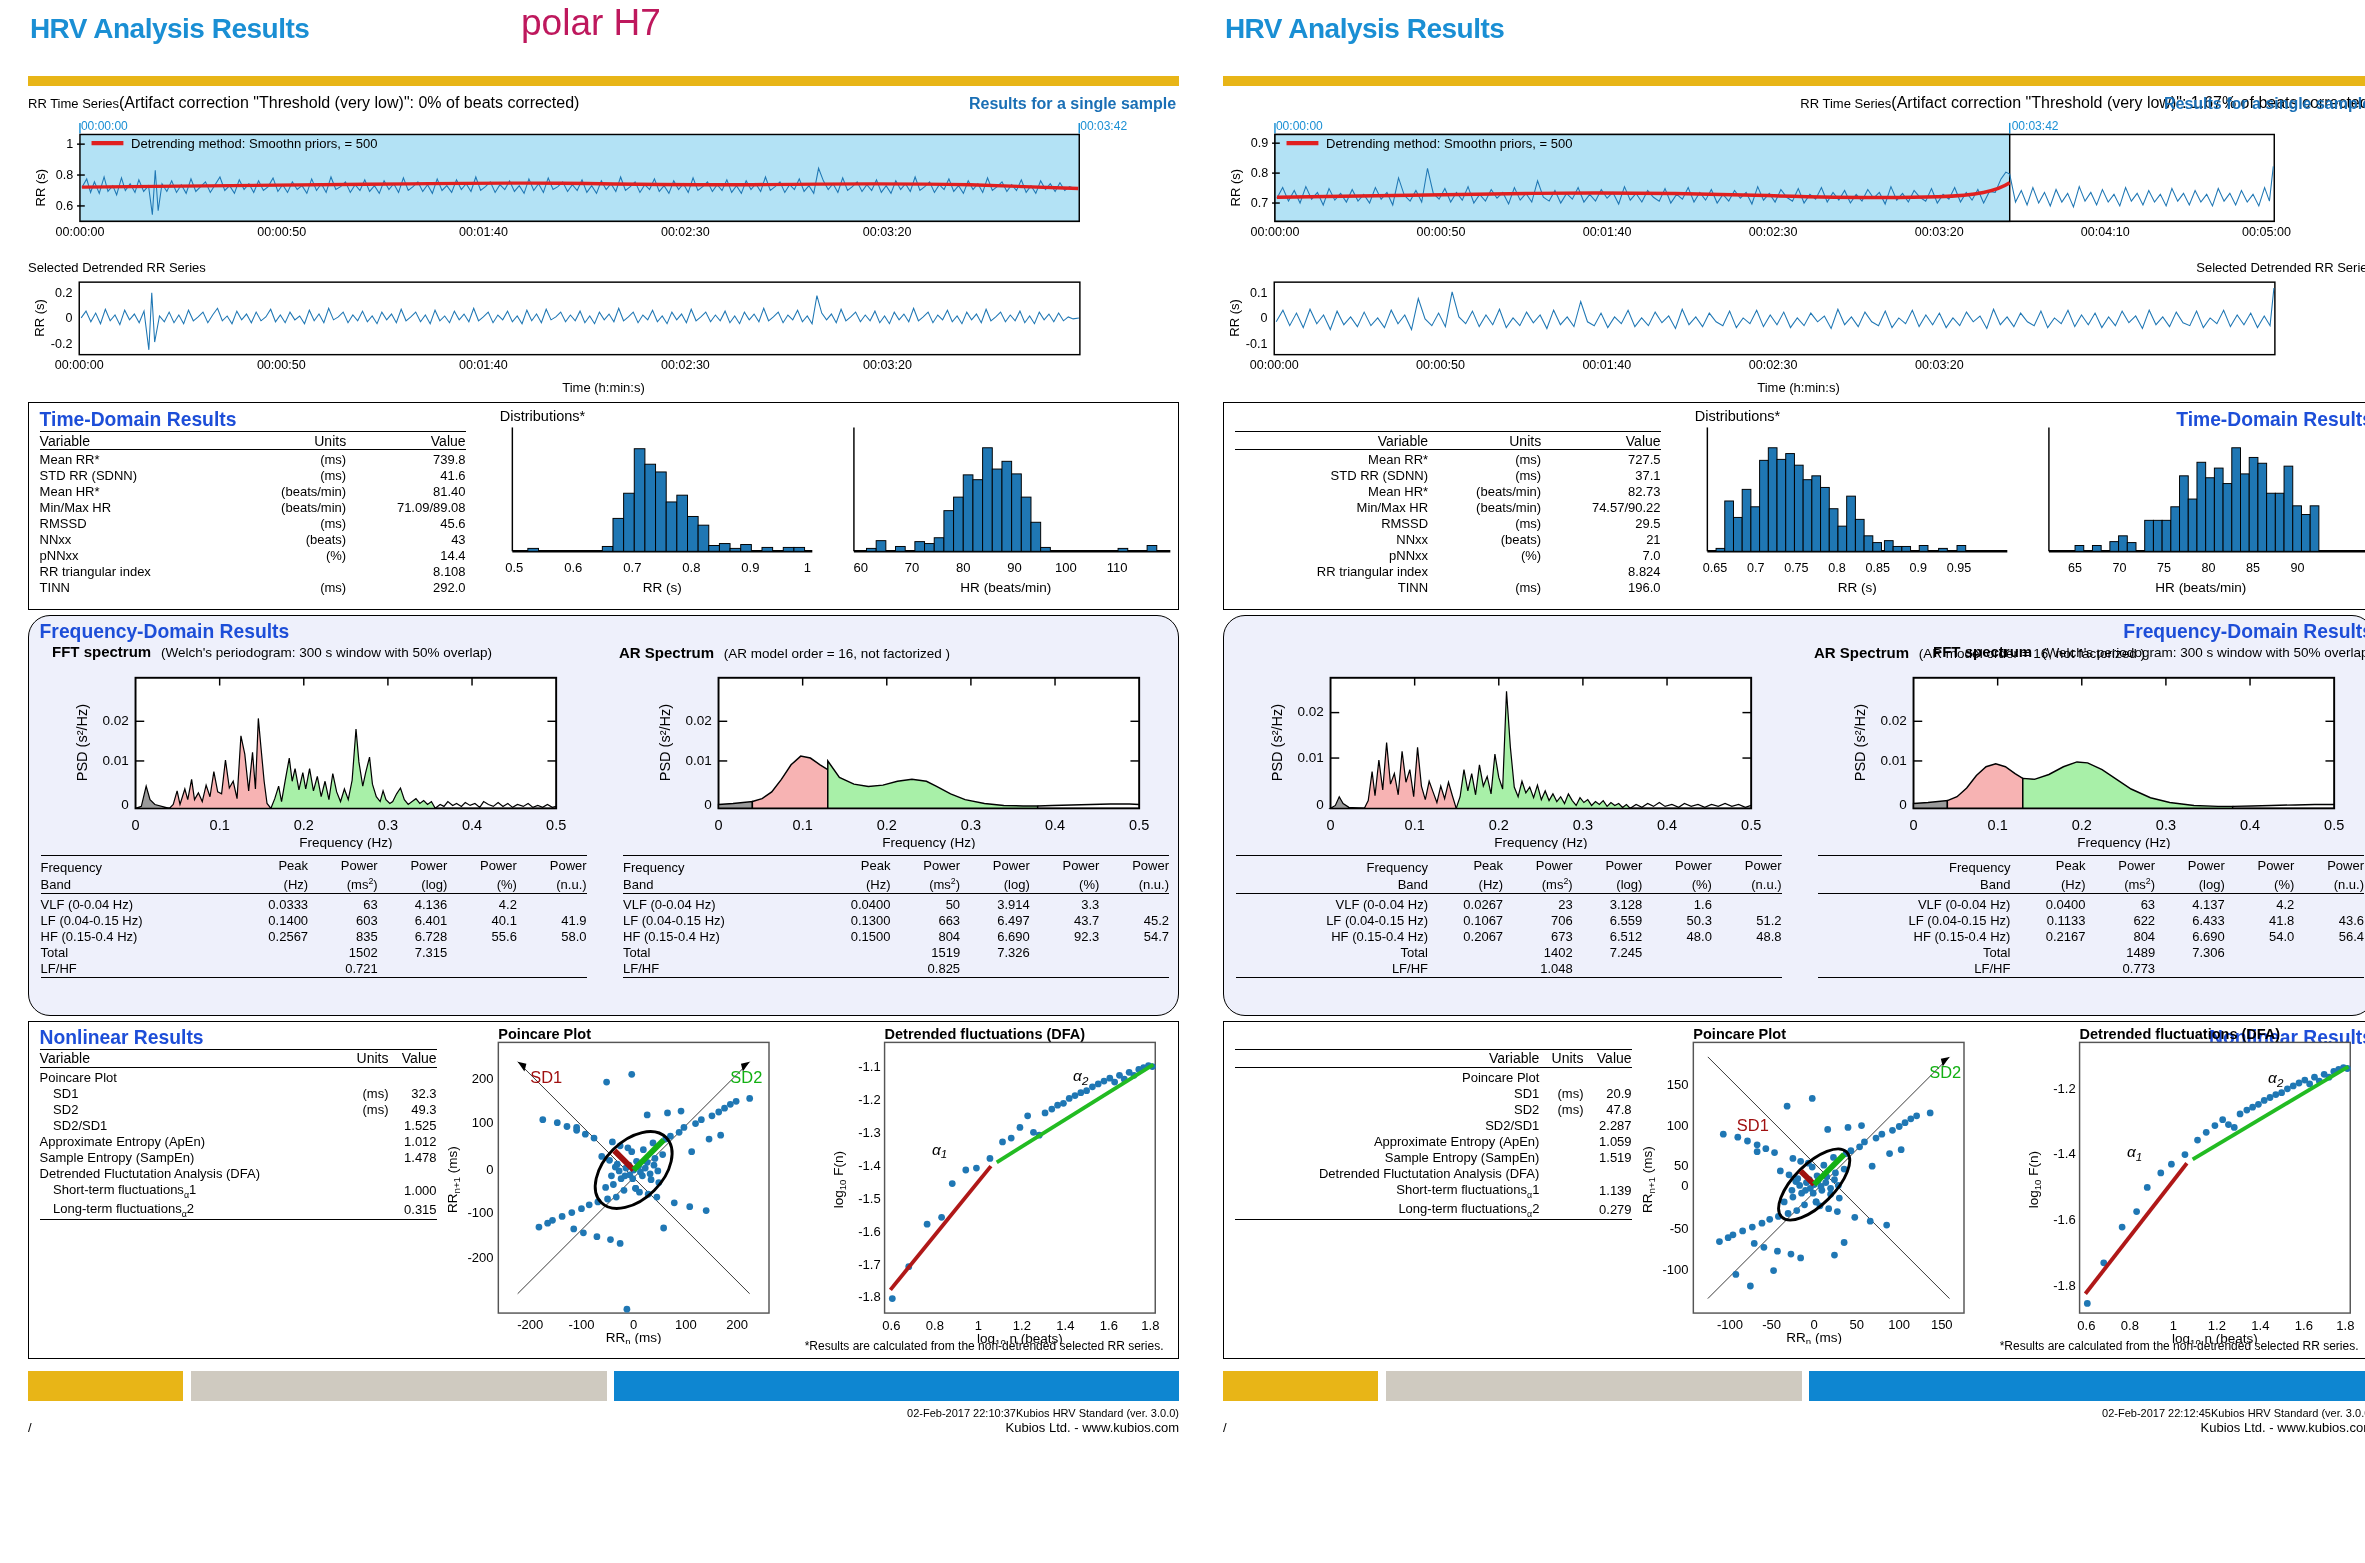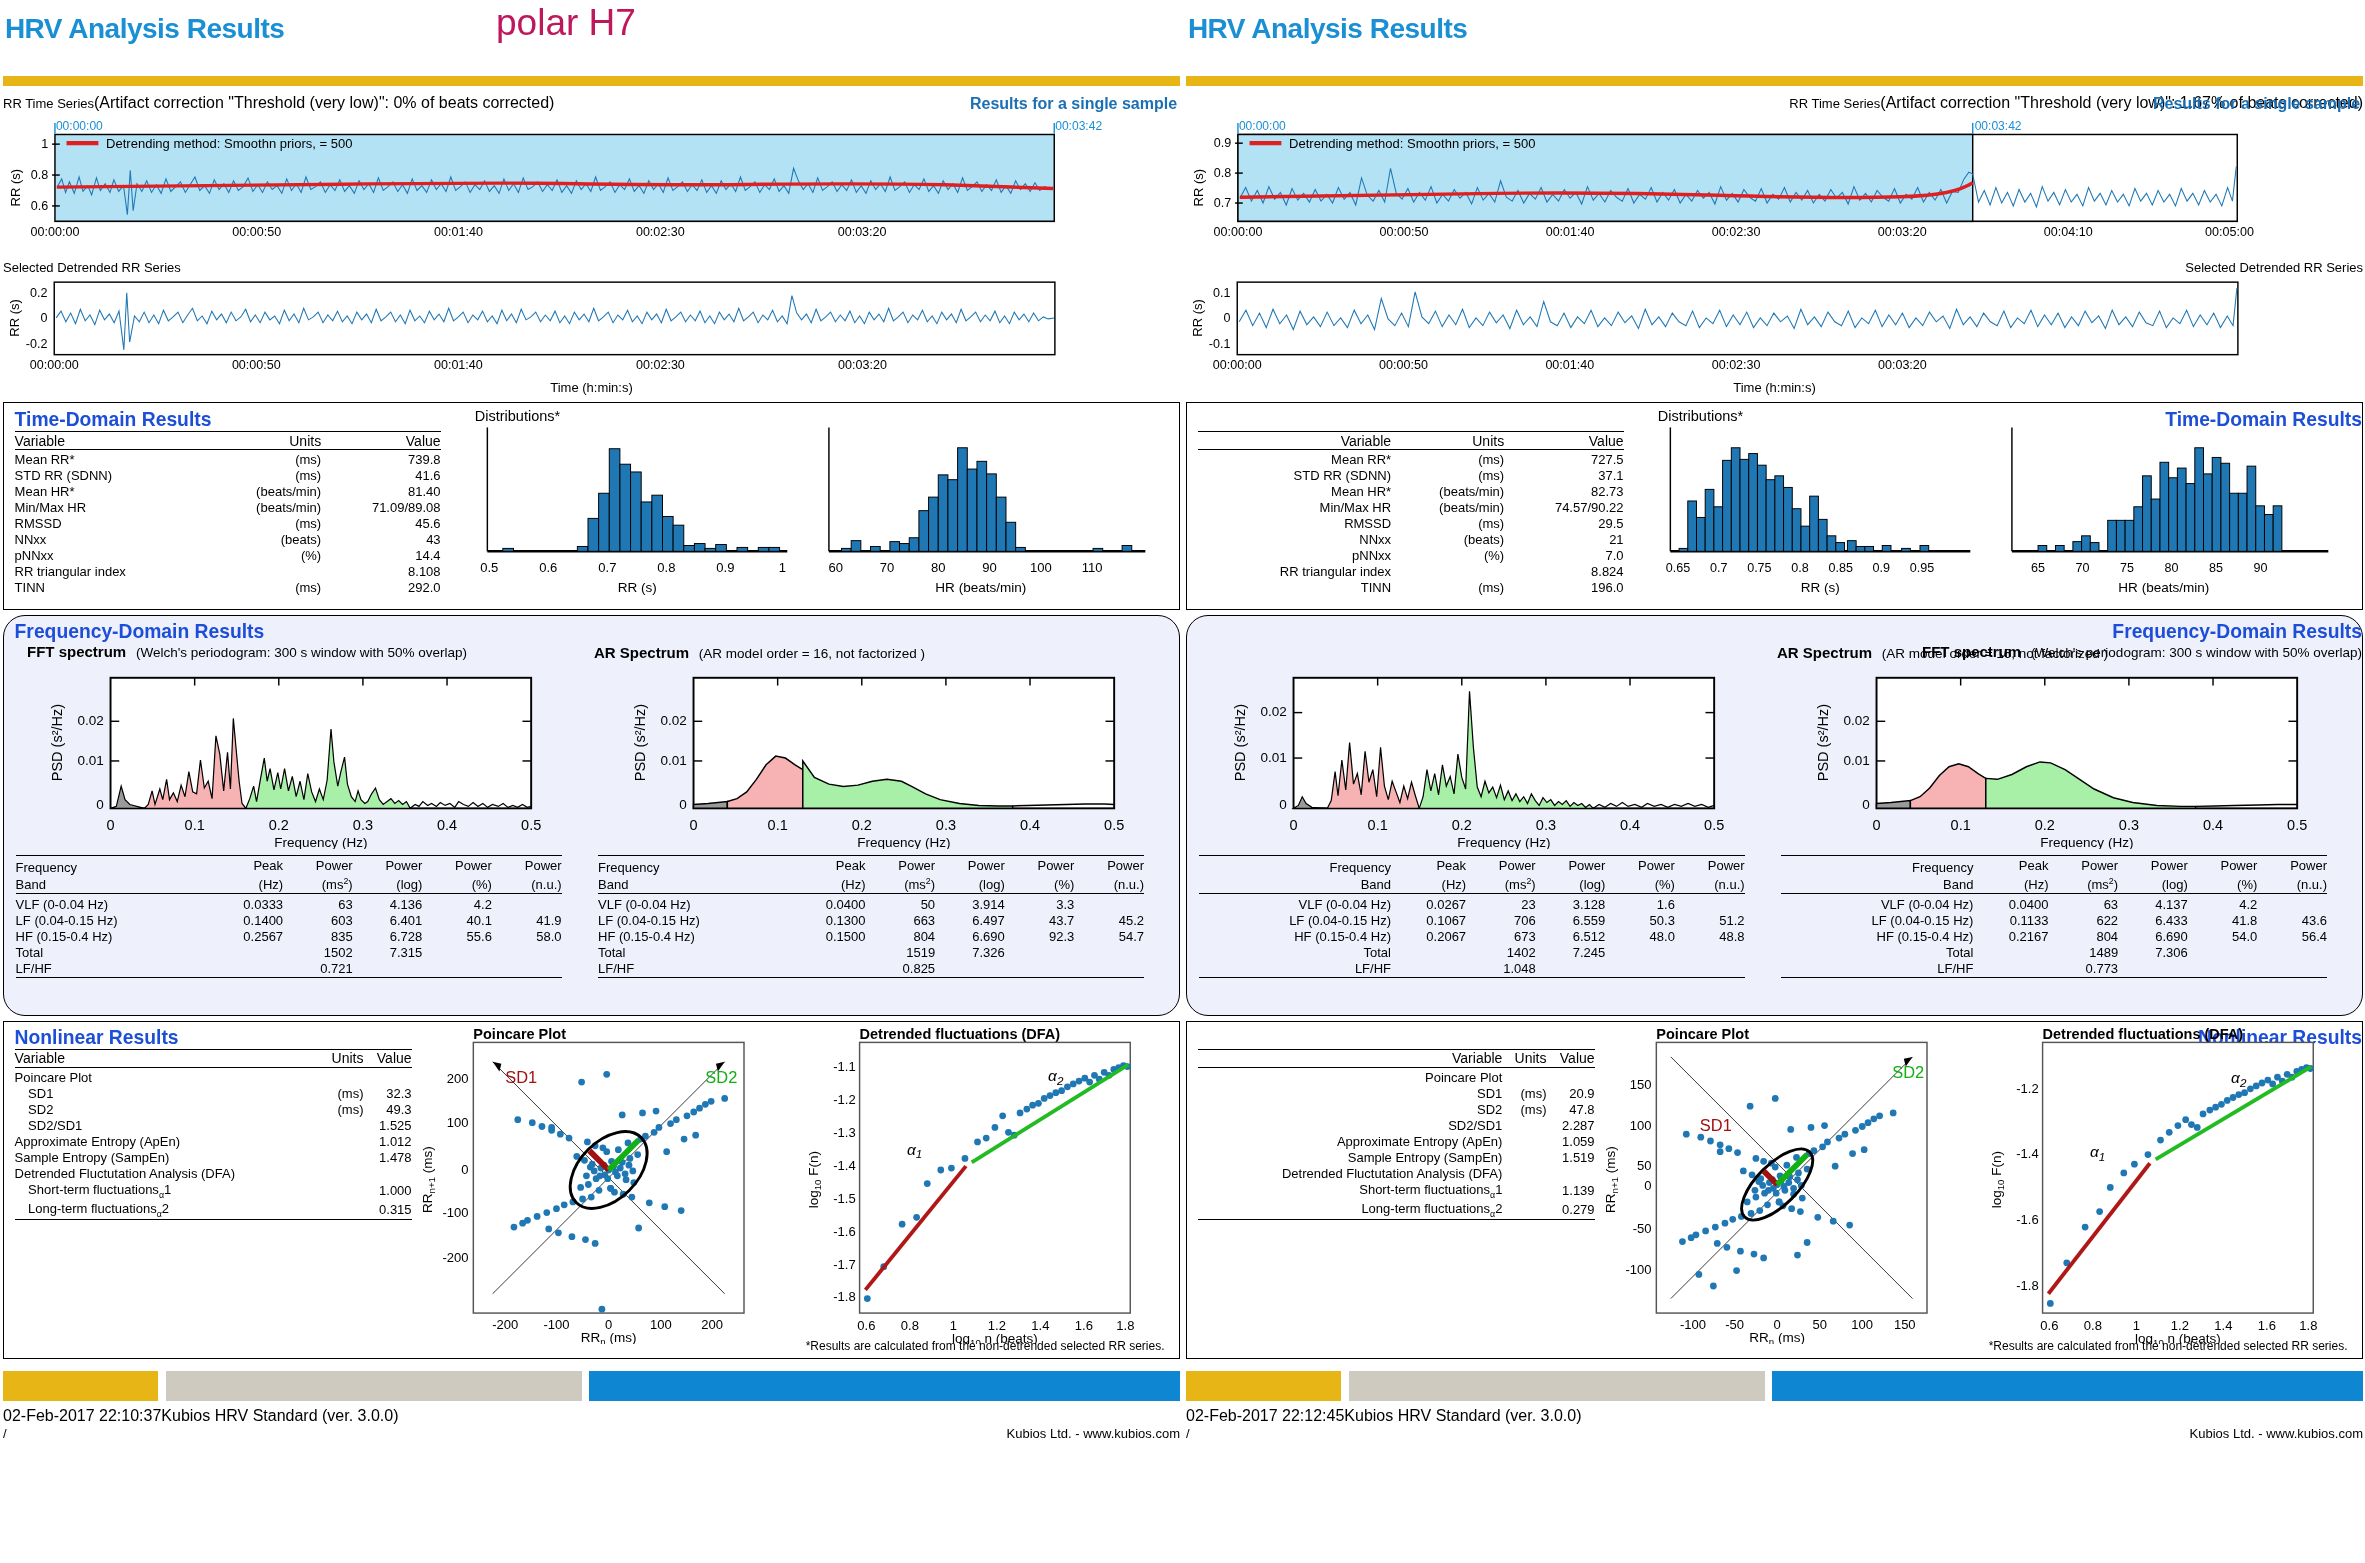--- a/index.html
+++ b/index.html
@@ -1,18 +1,18 @@
 <!DOCTYPE html>
 <html style="font-size:7.7px"><head>
 <meta charset="utf-8">
 <style>
   html,body{margin:0;padding:0;background:#fff;}
   body{width:2366px;height:1564px;font-family:"Liberation Sans",sans-serif;color:#000;}
   .sheet{position:relative;width:2366px;height:1564px;display:flex;}
-  .panel{position:relative;width:1183px;height:1564px;box-sizing:border-box;padding:0 3px;}
+  .panel{position:relative;width:1183px;height:1564px;box-sizing:border-box;padding:0 16px;margin-left:12px;}
   .panel.right{border-left:0;}
 
   
   .hdr{position:relative;height:73px;}
   .hdr-title{position:absolute;left:1.9px;top:12.6px;font-size:28px;font-weight:bold;color:#1a8fd4;letter-spacing:-0.5px;}
   .hdr-logo{position:absolute;top:1.9px;font-size:37px;color:#be185d;font-weight:400;font-family:"Liberation Sans",sans-serif;}
   .goldbar{height:10.6px;background:#e8b517;margin:2.9px 0 0 0;}
 
   
   .sec-line{position:relative;height:26px;}
@@ -36,21 +36,21 @@
   .right{text-align:right;}
 
   .secttl{font-size:19.3px;font-weight:bold;color:#1d4ed8;margin:0 0 1px 1px;}
   .subttl{font-size:15px;font-weight:bold;}
   .subttl-n{font-size:13.5px;font-weight:normal;}
 
   .footbars{display:flex;height:30px;margin-top:12.6px;}
   .fb-gold{width:155px;background:#e8b517;}
   .fb-gray{width:416px;background:#cfcac0;margin-left:7.7px;}
   .fb-blue{flex:1;background:#0e86d1;margin-left:7.7px;}
-  .footrow{display:flex;justify-content:flex-start;font-size:16px;margin-top:5.8px;}
+  .footrow{display:flex;justify-content:flex-end;font-size:11px;margin-top:5.8px;}
   .footrow2{display:flex;justify-content:space-between;font-size:13px;margin-top:1px;}
 
   .note{font-size:12px;text-align:right;padding-right:6.8px;}
   sub{font-size:.68em;}
   sup{font-size:.68em;}
 </style>
 </head>
 <body>
 
 <div class="sheet">

